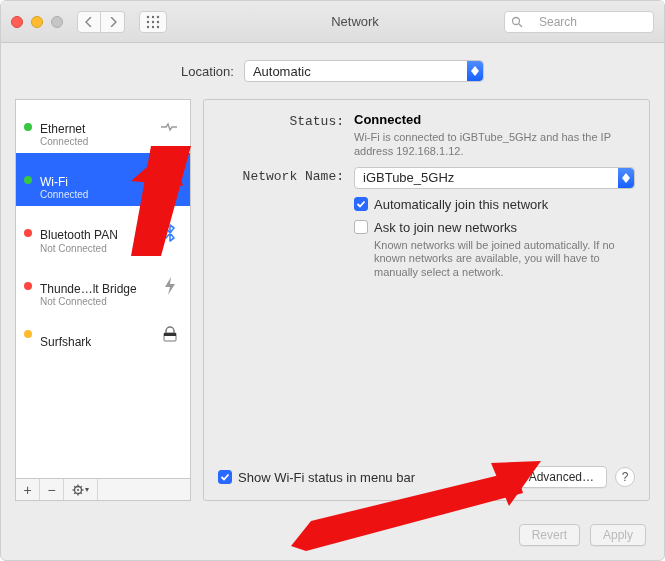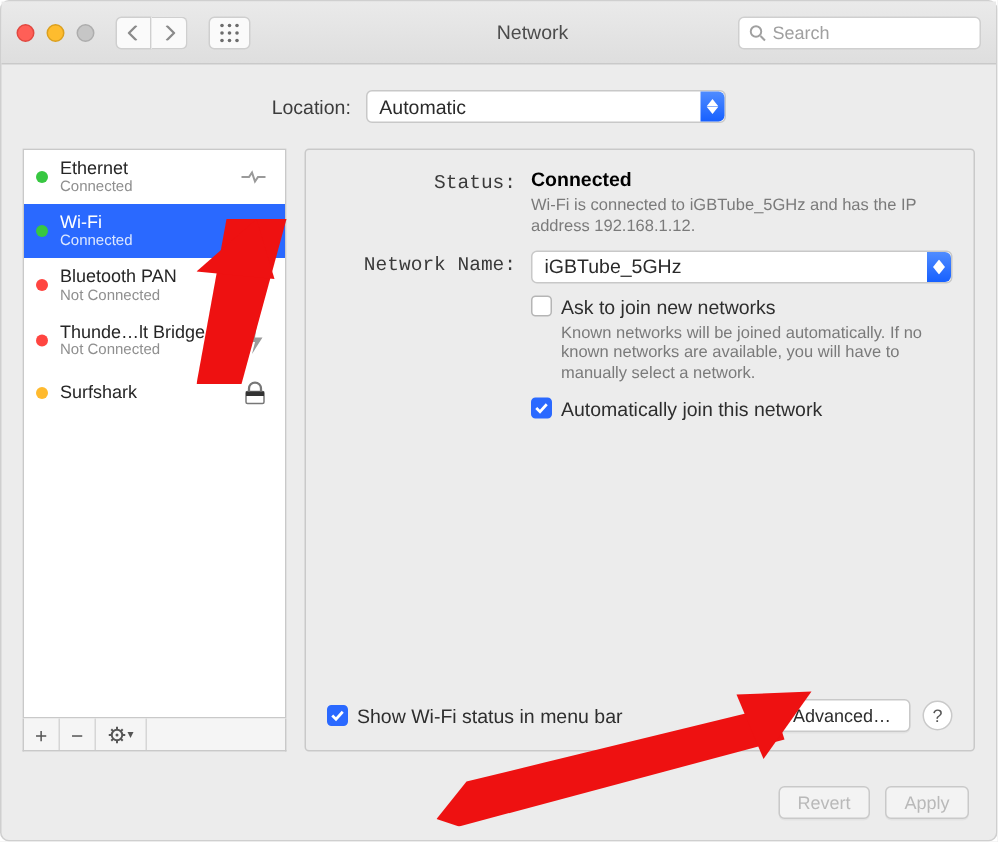--- a/index.html
+++ b/index.html
@@ -12,41 +12,41 @@
   .tl { width:12px; height:12px; border-radius:50%; }
   .tl.red { background:#ff5f57; border:0.5px solid #e14840; }
   .tl.yel { background:#febc2e; border:0.5px solid #dba01f; }
   .tl.grn { background:#c6c6c6; border:0.5px solid #adadad; }
   .navbtns { display:flex; margin-left:6px; }
   .navbtn { width:24px; height:22px; background:#fafafa; border:1px solid #cfcfcf; display:flex; align-items:center; justify-content:center; color:#8a8a8a; font-size:13px;}
   .navbtn:first-child { border-top-left-radius:4px; border-bottom-left-radius:4px; }
   .navbtn:last-child { border-top-right-radius:4px; border-bottom-right-radius:4px; border-left:none; }
   .gridbtn { width:28px; height:22px; background:#fafafa; border:1px solid #cfcfcf; border-radius:4px; display:flex; align-items:center; justify-content:center; margin-left:6px; color:#6d6d6d; }
   .title { position:absolute; left:0; right:0; text-align:center; font-size:13px; color:#4c4c4c; pointer-events:none;padding-left:45px; }
-  .search { margin-left:auto; width:162px; height:22px; background:#fff; border:1px solid #cfcfcf; border-radius:4px; display:flex; align-items:center; padding:0 6px; gap:4px; color:#a0a0a0; font-size:12px; }
+  .search { margin-left:auto; width:150px; height:22px; background:#fff; border:1px solid #cfcfcf; border-radius:4px; display:flex; align-items:center; padding:0 6px; gap:16px; color:#a0a0a0; font-size:12px; }
   .search svg { flex:0 0 auto; }
 
   
   .location-row { display:flex; align-items:center; justify-content:center; gap:10px; height:56px; }
   .location-label { font-size:13px; color:#3c3c3c; }
   .popup { background:#fff; border:1px solid #c8c8c8; border-radius:4px; height:22px; min-width:240px; display:flex; align-items:center; padding:0 6px 0 8px; font-size:13px; color:#2a2a2a; position:relative;}
   .popup .arrows { width:16px; height:100%; background: linear-gradient(#4f8cff,#1760ff); border-top-right-radius:4px; border-bottom-right-radius:4px; position:absolute; right:0; top:0; display:flex; flex-direction:column; align-items:center; justify-content:center; gap:0; }
   .popup .arrows svg { fill:#fff; }
 
   
   .main { display:flex; padding: 0 14px 14px 14px; gap: 12px; }
   .sidebar-wrap { display:flex; flex-direction:column; width:176px; }
   .sidebar { background:#fff; border:1px solid #c9c9c9; height:380px; overflow:hidden; }
   .sb-item { display:flex; align-items:center; padding:6px 8px 6px 8px; gap:8px; border-bottom:0; position:relative;}
   .sb-item.selected { background:#2a69ff; color:#fff; }
   .status-dot { width:8px; height:8px; border-radius:50%; background:#37c741; flex:0 0 auto; }
   .status-dot.red { background:#ff4540; }
   .status-dot.amber { background:#ffba2e; }
   .sb-texts { display:flex; flex-direction:column; line-height:1.1; flex: 1 1 auto; overflow:hidden; }
-  .sb-name { font-size:12px; color:#262626; white-space:nowrap; text-overflow:ellipsis; overflow:hidden; }
+  .sb-name { font-size:12px; color:#262626; white-space:nowrap; text-overflow:ellipsis; overflow:hidden;margin-top:17px; }
   .sb-sub { font-size:10px; color:#8f8f8f; }
   .sb-item.selected .sb-name { color:#fff; }
   .sb-item.selected .sb-sub { color:#dce7ff; }
   .sb-icon { width:24px; height:22px; display:flex; align-items:center; justify-content:center; color:#9a9a9a; }
   .sb-item.selected .sb-icon { color:#e7f0ff; }
   .sb-footer { height:22px; border:1px solid #c9c9c9; border-top:none; background:#f5f5f5; display:flex; align-items:center; }
   .sb-footer .fbtn { width:24px; height:100%; border-right:1px solid #d6d6d6; display:flex; align-items:center; justify-content:center; font-size:14px; color:#555; }
 
   .detail { flex:1; background:#ececec; border:1px solid #c9c9c9; border-radius:3px; padding: 12px 14px 12px 14px; position:relative; }
   .row { display:flex; gap:10px; margin-bottom:8px; }
@@ -250,45 +250,45 @@
                   <polygon points="4,0 8,5 0,5"></polygon>
                 </svg>
               <svg width="8" height="5" viewBox="0 0 8 5">
                   <polygon points="0,0 8,0 4,5"></polygon>
                 </svg>
             </div>
           </div>
         </div>
       </div>
 
-      <div class="row" style="margin-top:4px;">
-        <div class="lbl"></div>
-        <div class="val">
-          <label class="check">
-            <span class="checkbox"></span>
-            <span>Ask to join new networks</span>
-          </label>
-          <div class="subtext" style="margin-left:20px; max-width:260px;">Known networks will be joined automatically. If no known networks are available, you will have to manually select a network.</div>
-        </div>
-      </div>
-
       <div class="row" style="margin-top:8px;">
         <div class="lbl"></div>
         <div class="val">
           <label class="check">
             <span class="checkbox checked">
                 <svg width="10" height="10" viewBox="0 0 10 10">
                   <path d="M1.5 5 L4 7.5 L8.5 2.5" fill="none" stroke="#fff" stroke-width="1.8"></path>
                 </svg>
               </span>
             <span>Automatically join this network</span>
           </label>
         </div>
       </div>
 
+      <div class="row" style="margin-top:4px;">
+        <div class="lbl"></div>
+        <div class="val">
+          <label class="check">
+            <span class="checkbox"></span>
+            <span>Ask to join new networks</span>
+          </label>
+          <div class="subtext" style="margin-left:20px; max-width:260px;">Known networks will be joined automatically. If no known networks are available, you will have to manually select a network.</div>
+        </div>
+      </div>
+
       <div class="bottom-row">
         <label class="check">
           <span class="checkbox checked">
               <svg width="10" height="10" viewBox="0 0 10 10">
                 <path d="M1.5 5 L4 7.5 L8.5 2.5" fill="none" stroke="#fff" stroke-width="1.8"></path>
               </svg>
             </span>
           <span>Show Wi-Fi status in menu bar</span>
         </label>
         <span style="margin-left:auto; display:flex; align-items:center; gap:8px;">

